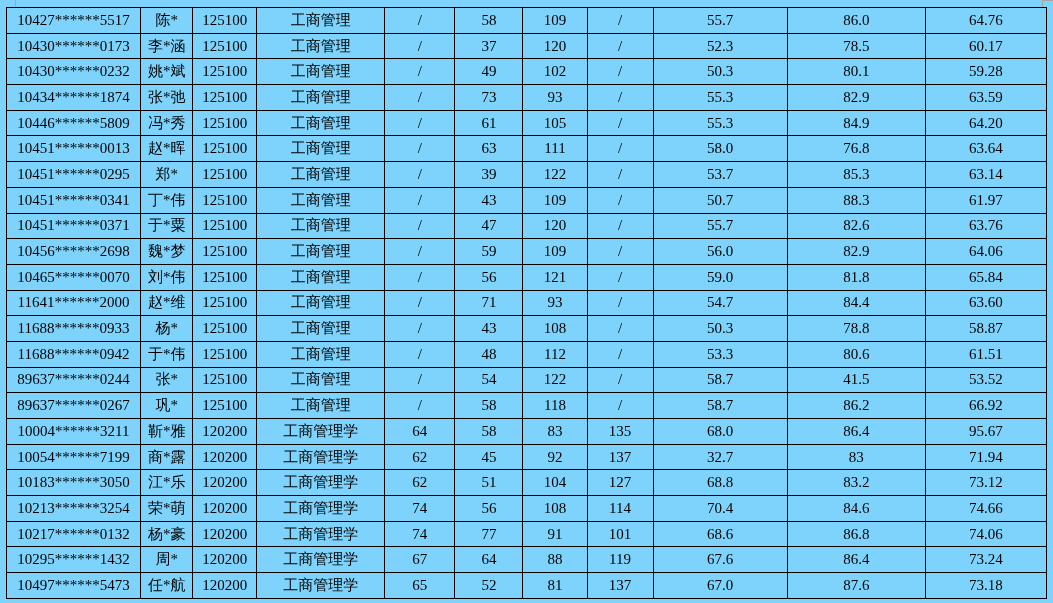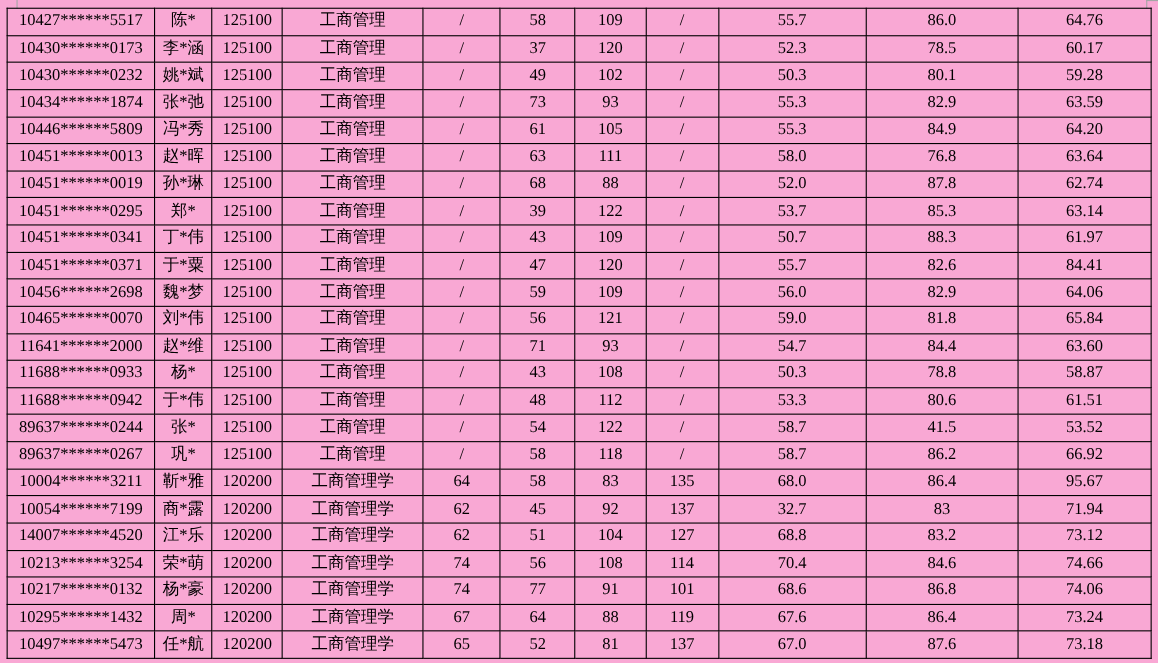--- a/index.html
+++ b/index.html
@@ -4,21 +4,21 @@
 <style>
   html, body {
     margin: 0;
     padding: 0;
     background: #ffffff;
   }
   .page {
     position: relative;
     width: 1053px;
     height: 603px;
-    background: #f9a8d4;
+    background: #7dd3fc;
     overflow: hidden;
     font-family: "Liberation Serif", "DejaVu Serif", serif;
     color: #000000;
   }
   table.score-table {
     position: absolute;
     left: 6px;
     top: 7px;
     width: 1041px;
     height: 592px;
@@ -154,33 +154,20 @@
           <td>工商管理</td>
           <td>/</td>
           <td>63</td>
           <td>111</td>
           <td>/</td>
           <td>58.0</td>
           <td>76.8</td>
           <td>63.64</td>
         </tr>
         <tr>
-          <td>10451******0019</td>
-          <td>孙*琳</td>
-          <td>125100</td>
-          <td>工商管理</td>
-          <td>/</td>
-          <td>68</td>
-          <td>88</td>
-          <td>/</td>
-          <td>52.0</td>
-          <td>87.8</td>
-          <td>62.74</td>
-        </tr>
-        <tr>
           <td>10451******0295</td>
           <td>郑*</td>
           <td>125100</td>
           <td>工商管理</td>
           <td>/</td>
           <td>39</td>
           <td>122</td>
           <td>/</td>
           <td>53.7</td>
           <td>85.3</td>
@@ -203,21 +190,21 @@
           <td>10451******0371</td>
           <td>于*粟</td>
           <td>125100</td>
           <td>工商管理</td>
           <td>/</td>
           <td>47</td>
           <td>120</td>
           <td>/</td>
           <td>55.7</td>
           <td>82.6</td>
-          <td>84.41</td>
+          <td>63.76</td>
         </tr>
         <tr>
           <td>10456******2698</td>
           <td>魏*梦</td>
           <td>125100</td>
           <td>工商管理</td>
           <td>/</td>
           <td>59</td>
           <td>109</td>
           <td>/</td>
@@ -323,21 +310,21 @@
           <td>工商管理学</td>
           <td>62</td>
           <td>45</td>
           <td>92</td>
           <td>137</td>
           <td>32.7</td>
           <td>83</td>
           <td>71.94</td>
         </tr>
         <tr>
-          <td>14007******4520</td>
+          <td>10183******3050</td>
           <td>江*乐</td>
           <td>120200</td>
           <td>工商管理学</td>
           <td>62</td>
           <td>51</td>
           <td>104</td>
           <td>127</td>
           <td>68.8</td>
           <td>83.2</td>
           <td>73.12</td>

